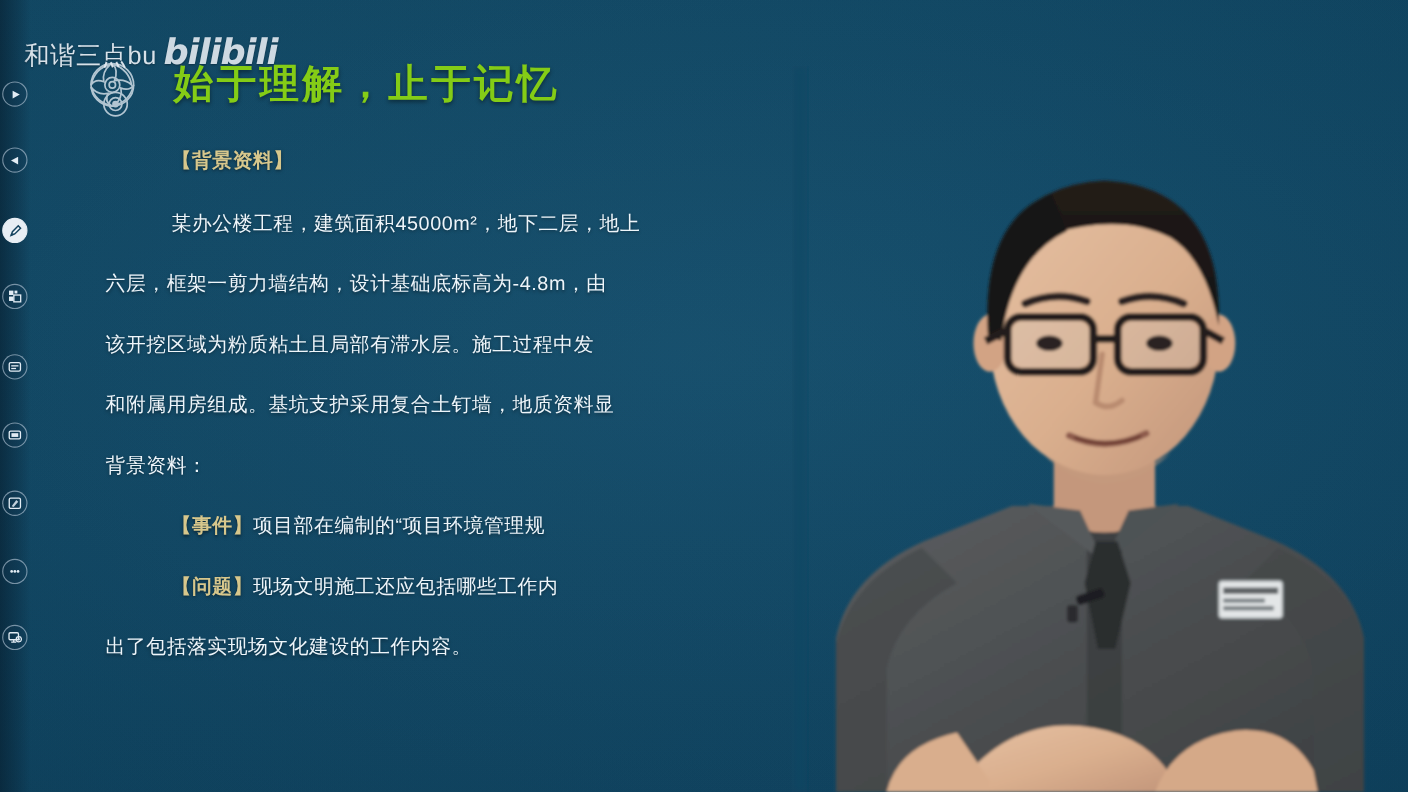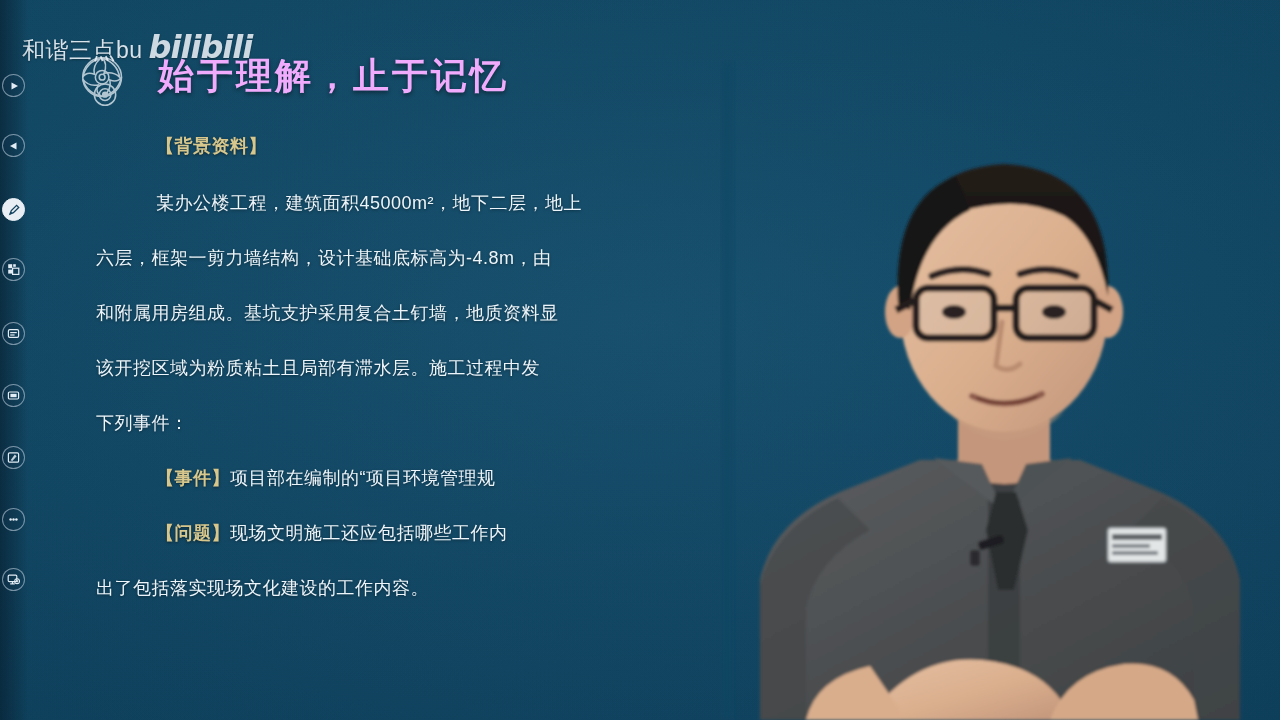--- a/index.html
+++ b/index.html
@@ -107,21 +107,21 @@
     position: absolute;
     left: 96px;
     top: 54px;
     width: 1040px;
     z-index: 3;
     pointer-events: none;
   }
   .slide-title {
     font-size: 36px;
     font-weight: 700;
-    color: #f0abfc;
+    color: #84cc16;
     letter-spacing: 3px;
     line-height: 1.2;
     margin: 0 0 22px 62px;
     text-shadow: 0 2px 4px rgba(0,0,0,0.45);
   }
   .para {
     font-size: 18px;
     color: #eef5fa;
     line-height: 55px;
     letter-spacing: 0.5px;
@@ -251,27 +251,27 @@
       <span class="gold">【背景资料】</span>
     </div>
 
     <div class="para indent">
       <span>某办公楼工程，建筑面积45000m²，地下二层，地上</span>
     </div>
     <div class="para">
       <span>六层，框架一剪力墙结构，设计基础底标高为-4.8m，由</span>
     </div>
     <div class="para">
+      <span>该开挖区域为粉质粘土且局部有滞水层。施工过程中发</span>
+    </div>
+    <div class="para">
       <span>和附属用房组成。基坑支护采用复合土钉墙，地质资料显</span>
     </div>
     <div class="para">
-      <span>该开挖区域为粉质粘土且局部有滞水层。施工过程中发</span>
-    </div>
-    <div class="para">
-      <span>下列事件：</span>
+      <span>背景资料：</span>
     </div>
 
     <div class="para indent">
       <span class="gold">【事件】</span><span>项目部在编制的“项目环境管理规</span>
     </div>
     <div class="para indent">
       <span class="gold">【问题】</span><span>现场文明施工还应包括哪些工作内</span>
     </div>
     <div class="para">
       <span>出了包括落实现场文化建设的工作内容。</span>

